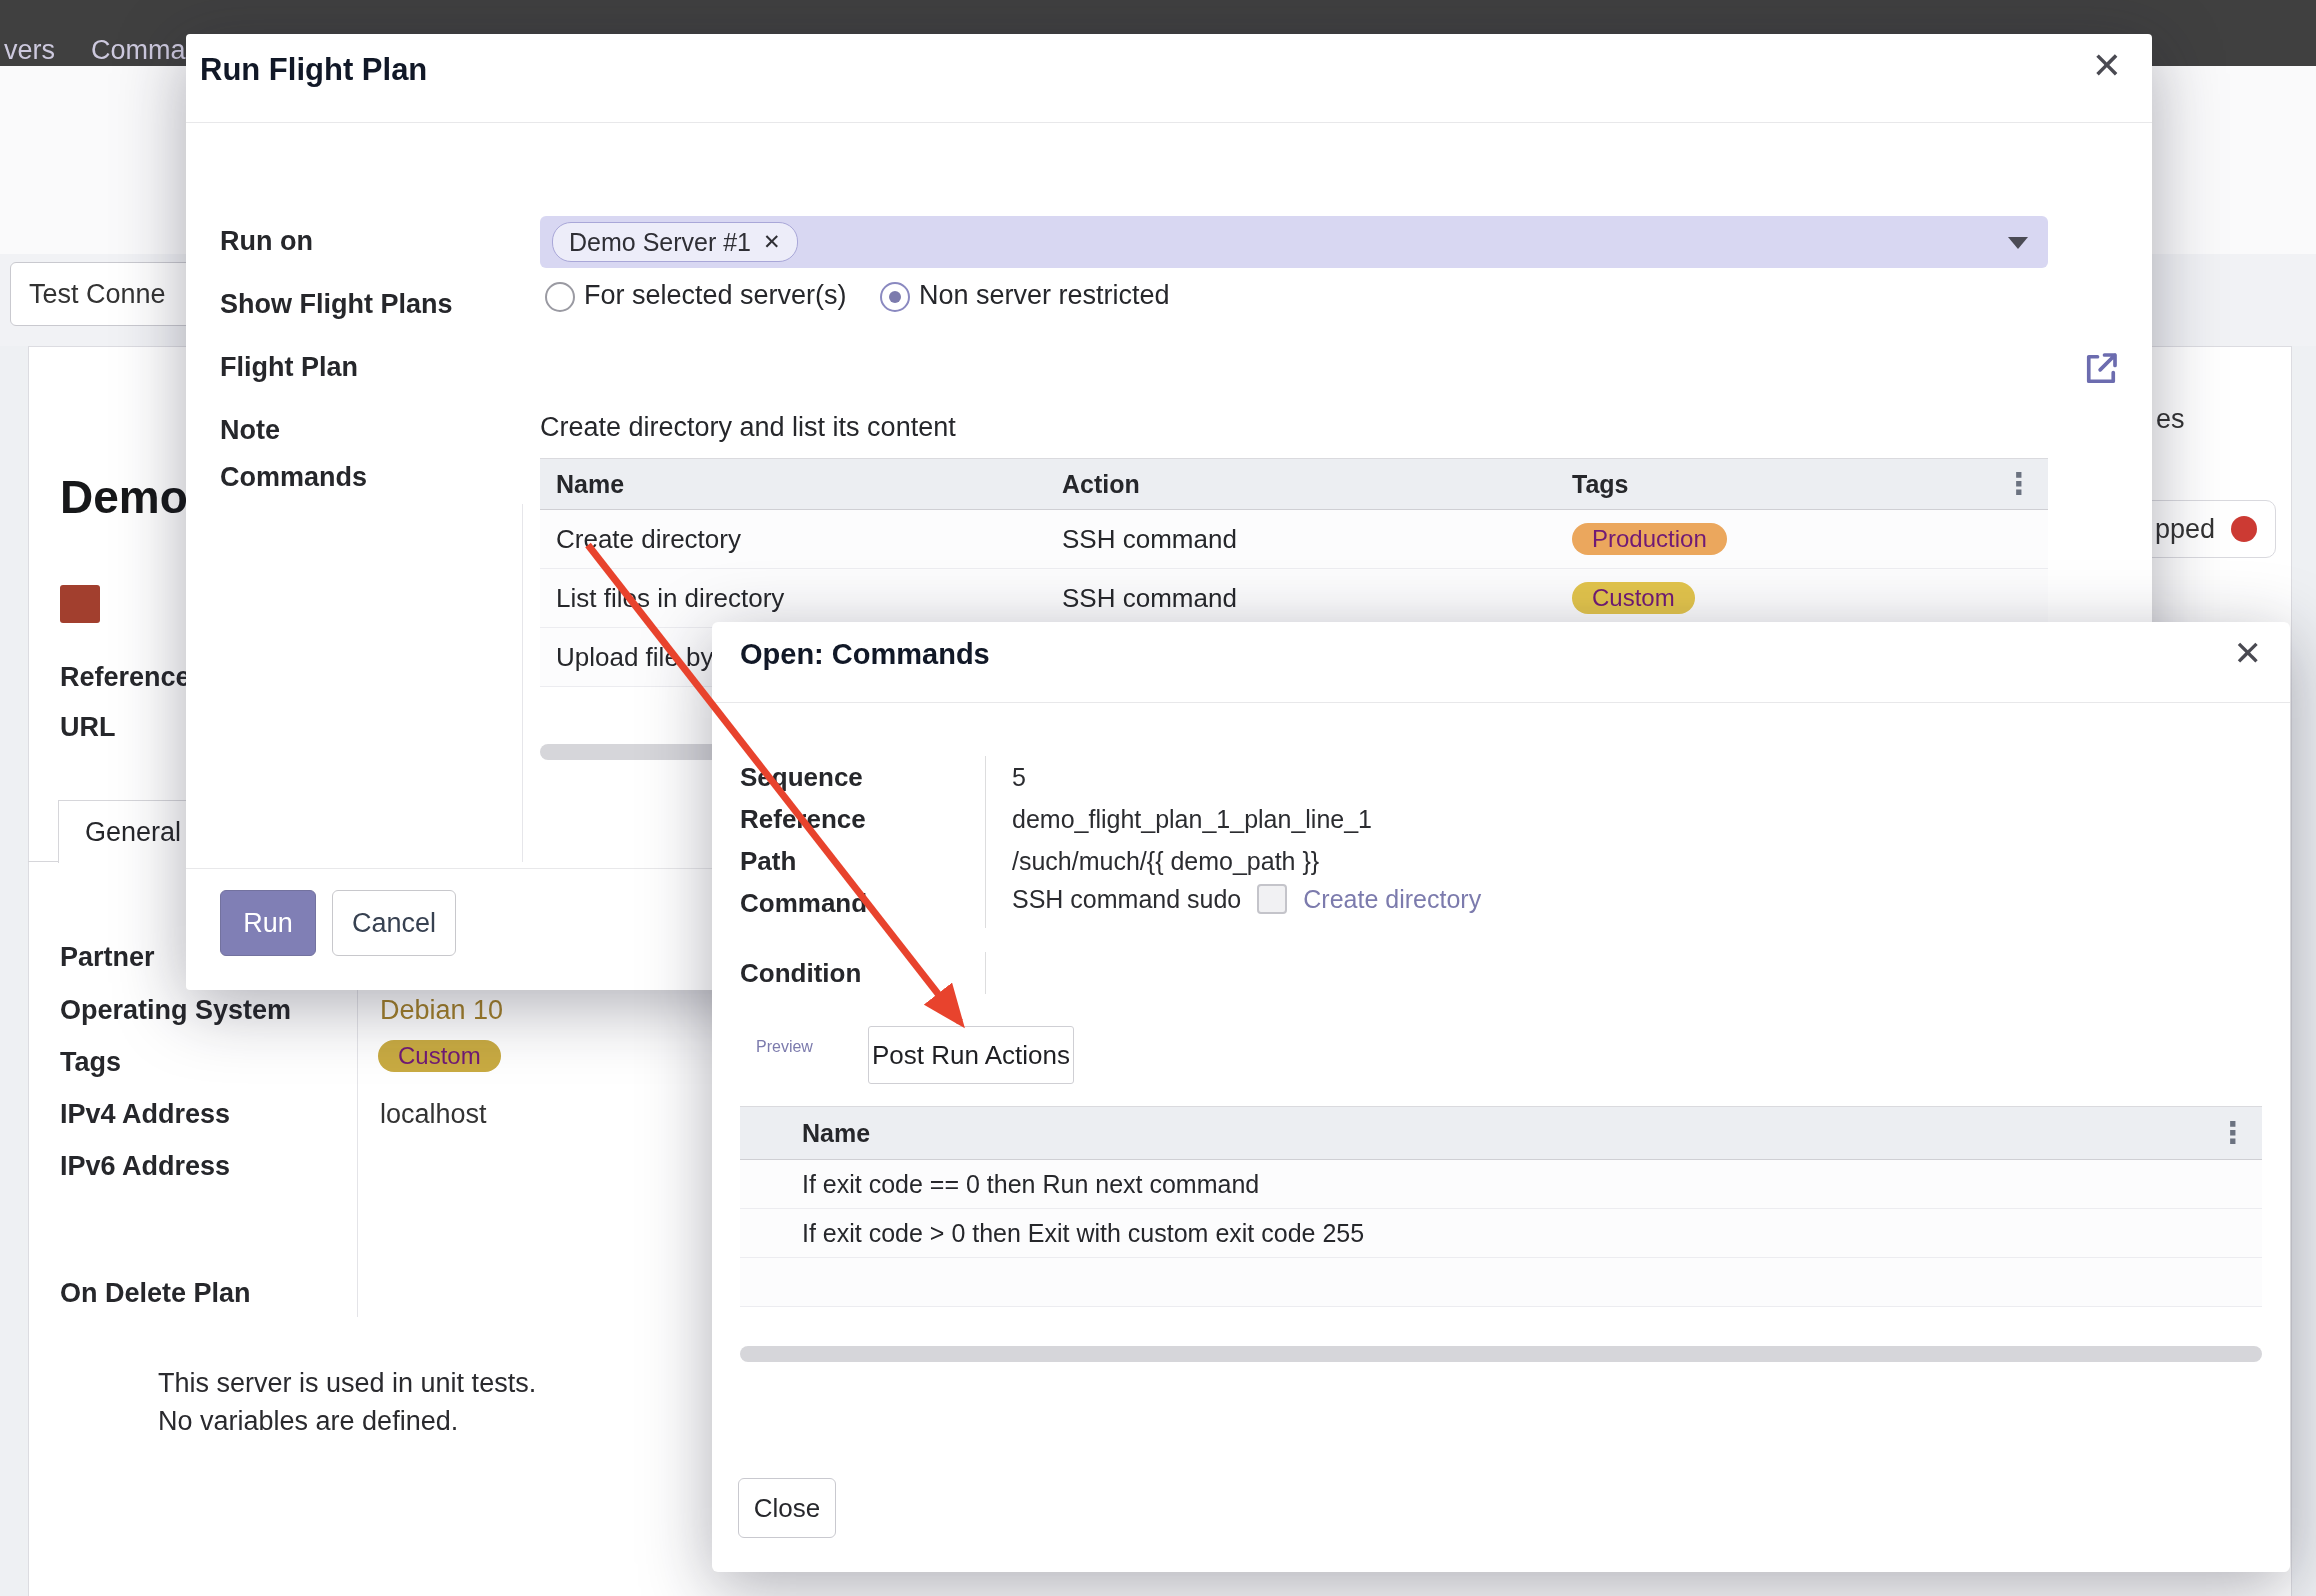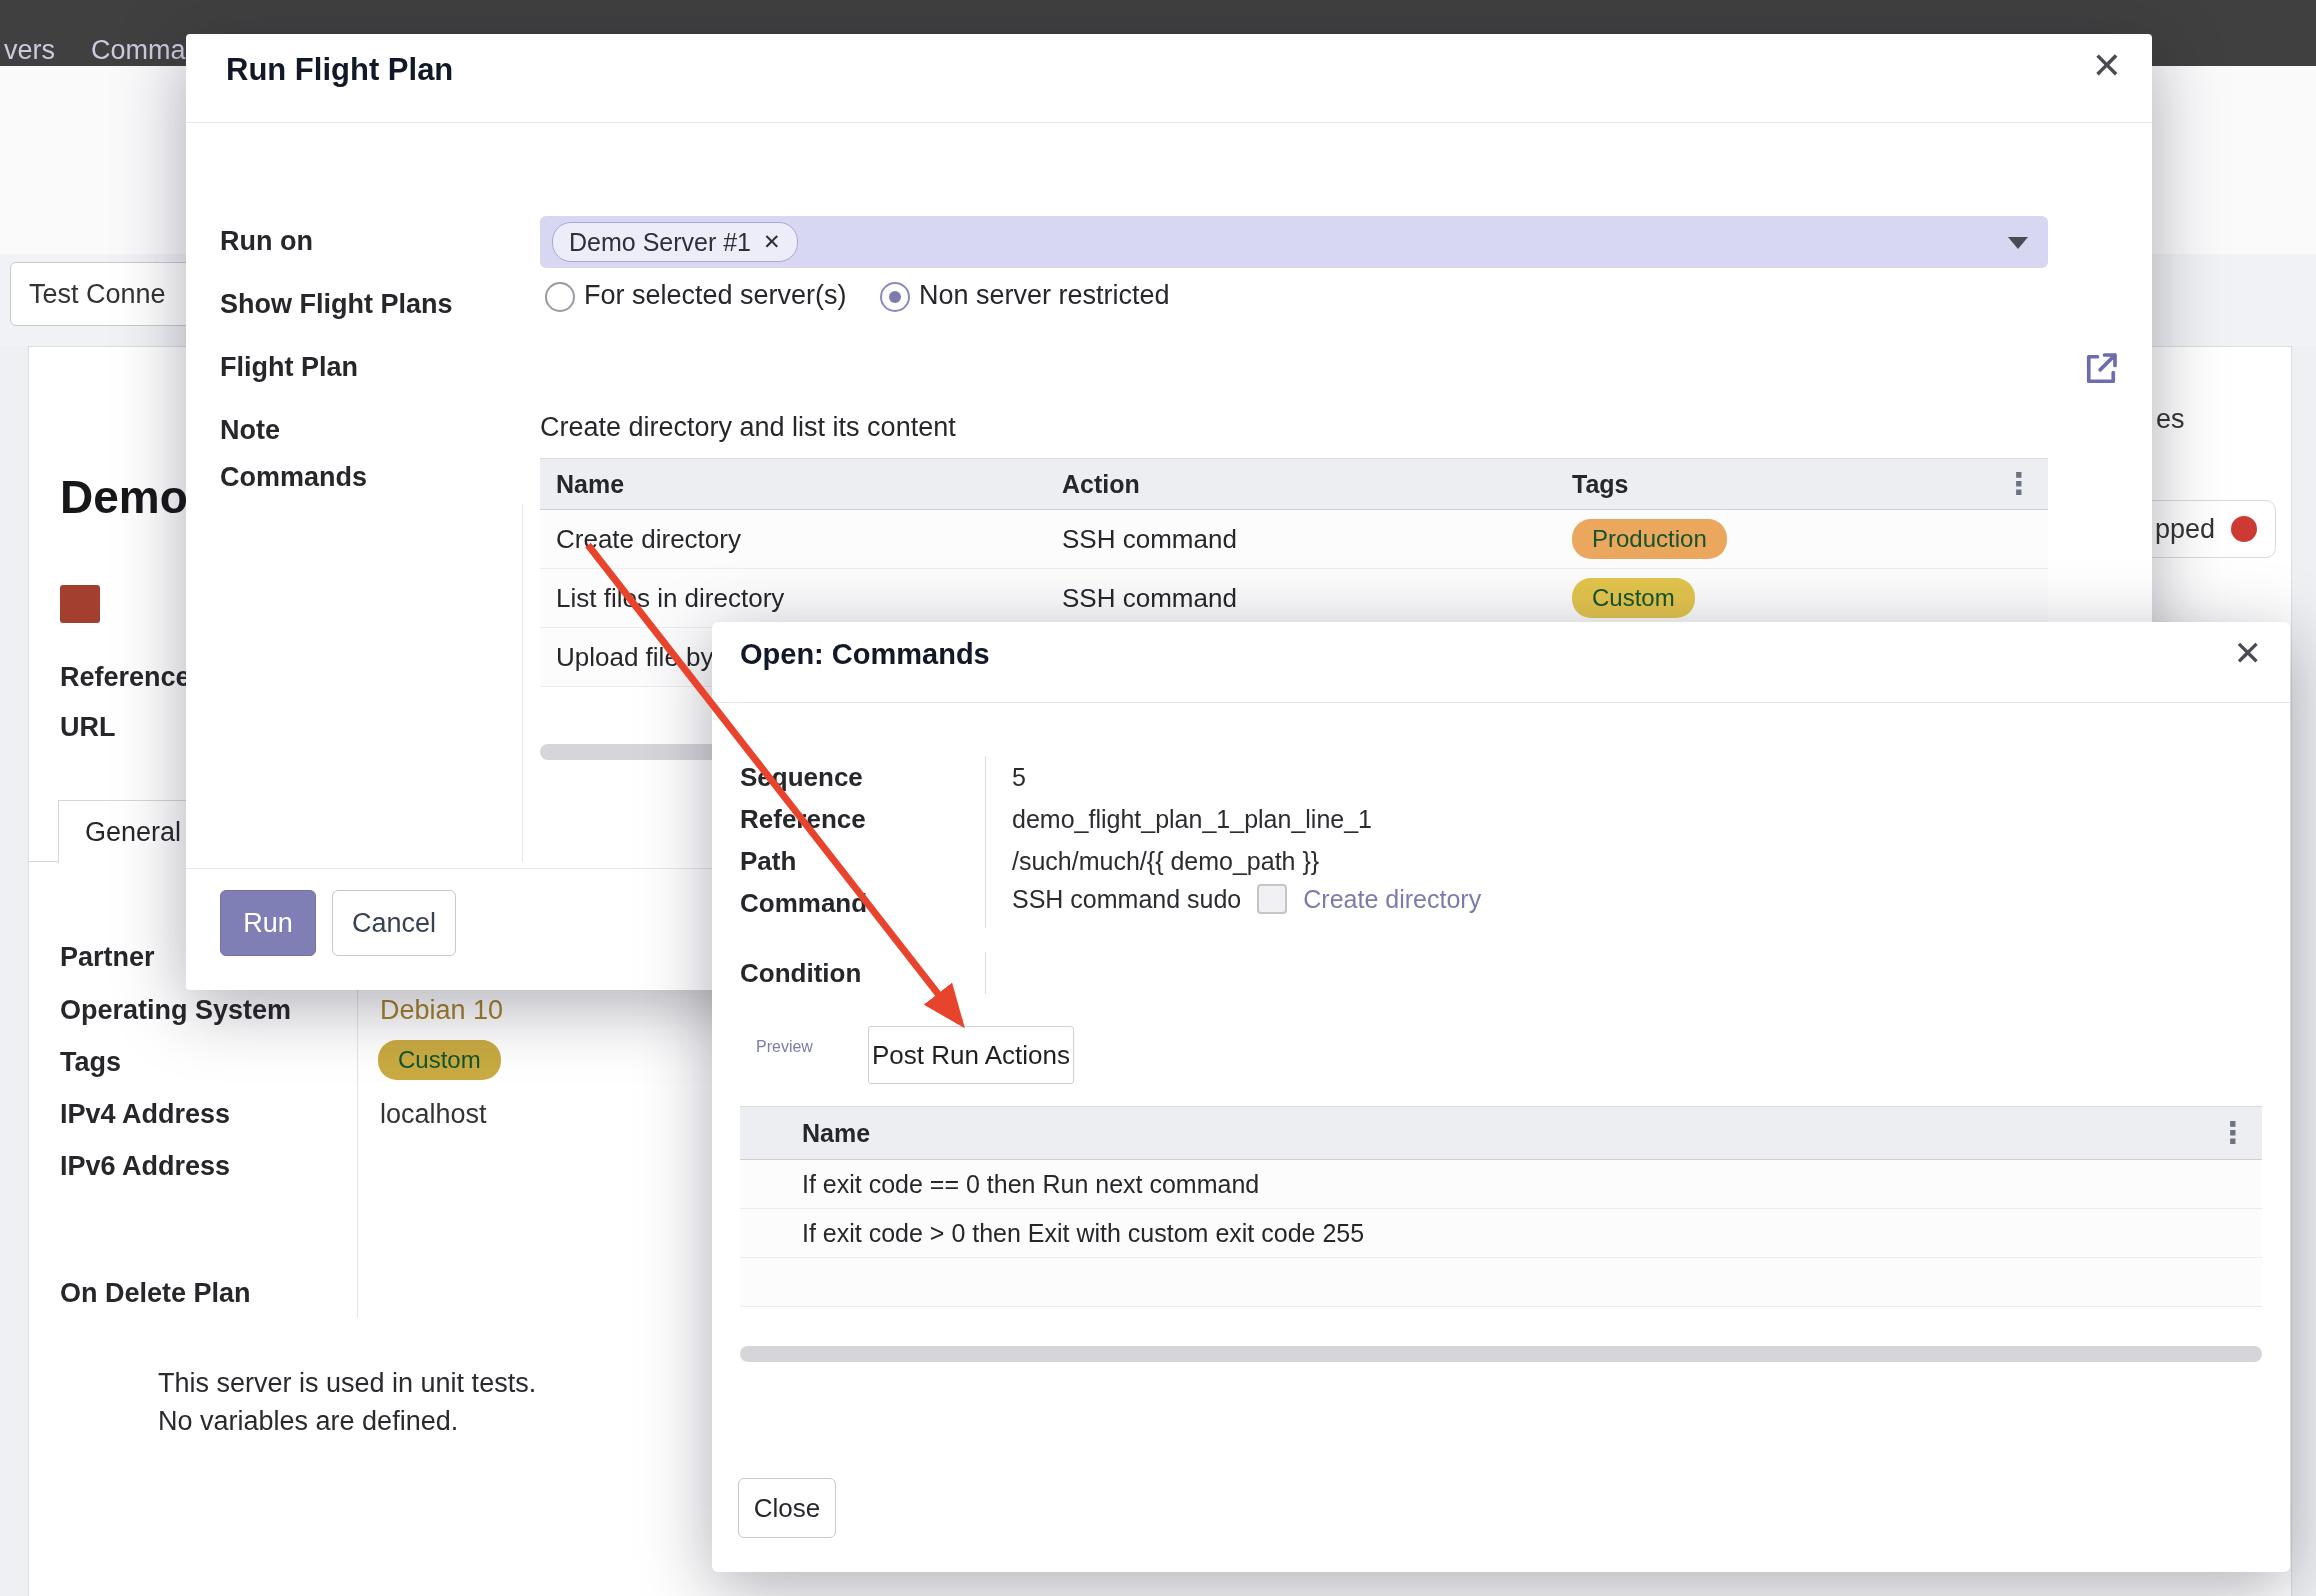--- a/index.html
+++ b/index.html
@@ -24,41 +24,41 @@
   .sheet{left:28px;top:346px;width:2262px;height:1250px;background:#fff;border:1px solid #dcdce1;z-index:0}
 
   .sheet-title{left:60px;top:470px;font-size:46px;font-weight:700;color:#17181a;z-index:1}
   .swatch{left:60px;top:585px;width:40px;height:38px;background:#a23f2e;border-radius:3px;z-index:1}
   .lbl{font-weight:700;font-size:27px;color:#26272b;z-index:1}
   .val{font-size:27px;color:#333;z-index:1}
   .tab-underline{left:28px;top:861px;width:2260px;height:1px;background:#d6d6da;z-index:1}
   .general-tab{left:58px;top:800px;width:230px;height:62px;border:1px solid #d6d6da;border-bottom:none;
     background:#fff;display:flex;align-items:center;padding-left:26px;font-size:27px;color:#26272b;z-index:2}
   .os-val{color:#a3802a}
-  .badge{display:flex;align-items:center;justify-content:center;color:#14532d;font-size:24px;
-    border-radius:19px;padding:0 20px;height:40px;width:max-content}
+  .badge{display:flex;align-items:center;justify-content:center;color:#701a75;font-size:24px;
+    border-radius:19px;padding:0 20px;height:32px;width:max-content}
   .badge-page{background:#c9ab42;z-index:1}
   .sheet-vline{left:357px;top:935px;width:1px;height:382px;background:#e4e4e8;z-index:1}
   .note{font-size:27px;color:#2a2a2e;z-index:1}
   .frag-es{left:2156px;top:404px;font-size:27px;color:#333;z-index:1}
   .status-pill{left:2136px;top:500px;height:56px;background:#fff;border:1px solid #d9d9de;border-radius:10px;
     display:flex;align-items:center;gap:16px;padding:0 18px;font-size:27px;color:#333;z-index:1}
   .status-dot{width:26px;height:26px;border-radius:50%;background:#cc3a33}
 
   
   .close-x{font-size:36px;color:#4a4a52;cursor:pointer;line-height:1}
   .caret{width:0;height:0;border-left:10px solid transparent;border-right:10px solid transparent;
     border-top:12px solid #4b4b55;position:absolute;right:20px;top:50%;margin-top:-5px}
   .kebab{font-size:30px;color:#6b7280;font-weight:700;line-height:1}
   .hr{height:1px;background:#e8e8ea}
 
   
   .modal1{left:186px;top:34px;width:1966px;height:956px;background:#fff;border-radius:4px;
     box-shadow:0 16px 70px rgba(25,25,45,.35);z-index:20}
-  .m1-title{left:40px;top:18px;font-size:31px;font-weight:700;color:#111827}
+  .m1-title{left:14px;top:18px;font-size:31px;font-weight:700;color:#111827}
   .m1-close{right:30px;top:14px}
   .m1-hr{left:0;top:88px;width:1966px}
   .m1-lbl{left:34px;font-weight:700;font-size:27px;color:#26272b}
   .purple-input{left:354px;width:1508px;background:#d8d7f2;border-radius:6px;display:flex;align-items:center}
   .chip{margin-left:12px;height:38px;display:flex;align-items:center;gap:12px;background:rgba(255,255,255,.55);
     border:1px solid #a9a7d8;border-radius:19px;padding:0 16px;font-size:25px;color:#2f2f35}
   .chip-x{font-size:21px;font-weight:700;color:#2f2f35;cursor:pointer}
   .radio{width:26px;height:26px;border-radius:50%;border:2px solid #9a9aa2;background:#fff;position:absolute}
   .radio.checked{border-color:#8a89c0;display:flex;align-items:center;justify-content:center}
   .radio.checked::after{content:"";width:12px;height:12px;border-radius:50%;background:#7c7bad}

